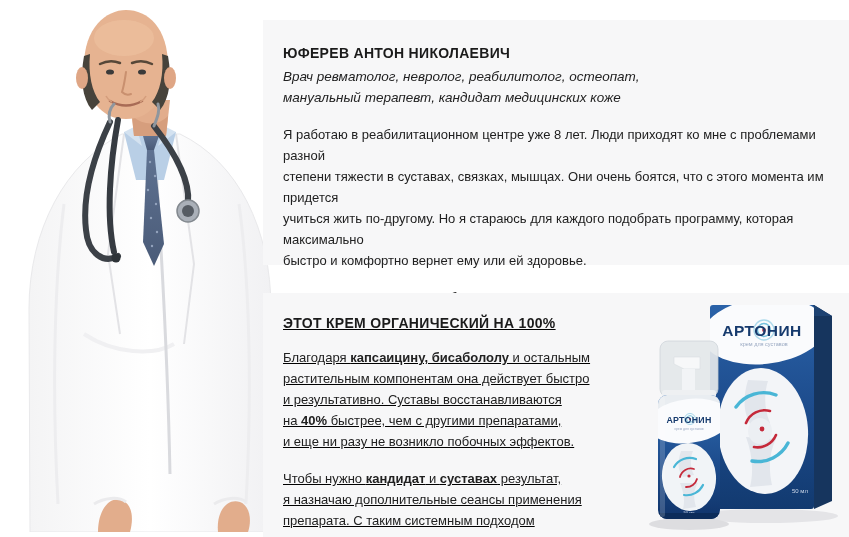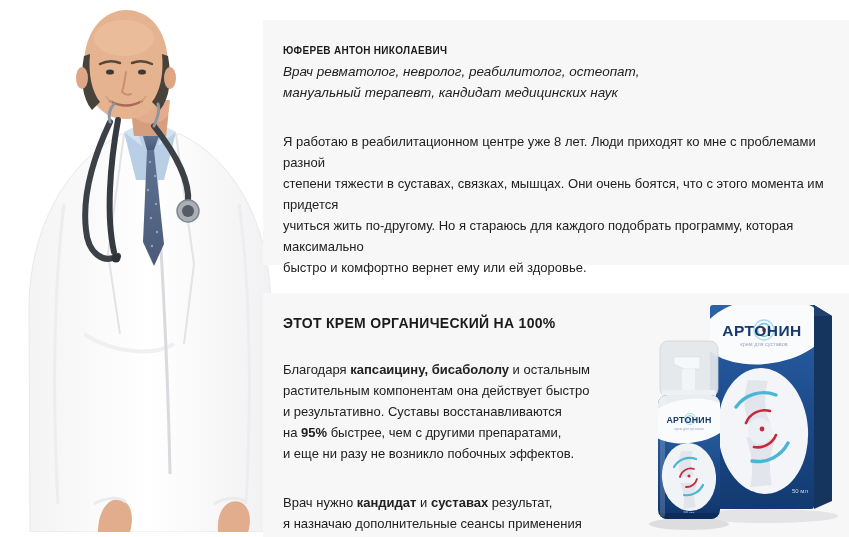--- a/index.html
+++ b/index.html
@@ -15,33 +15,33 @@
     position:absolute; left:24px; top:4px; width:250px; height:528px;
   }
   .photo-wrap svg { display:block; width:100%; height:100%; }
 
   
   .card {
     position:absolute; left:263px; width:586px;
     background:#f7f7f8;
   }
   .card-top { top:20px; height:245px; padding:25px 20px 0 20px; }
-  .card-bottom { top:293px; height:244px; padding:22px 20px 0 20px; }
+  .card-bottom { top:293px; height:244px; padding:22px 20px 0 20px;text-decoration:underline; }
 
   .doctor-name {
-    font-size:10px; font-weight:bold; color:#1b1b1b;
+    font-size:14px; font-weight:bold; color:#1b1b1b;
     letter-spacing:0.3px; margin-bottom:5px;
   }
   .credentials {
     font-style:italic; font-size:13.5px; line-height:21px; color:#222;
     white-space:pre-line;
   }
   .para {
     font-size:13px; line-height:21px; color:#212121;
-    white-space:pre-line; margin-top:28px; max-width:556px;
+    white-space:pre-line; margin-top:16px; max-width:556px;
   }
   .para b { font-weight:bold; }
 
   .section-heading {
     font-size:14px; font-weight:bold; color:#1b1b1b;
     letter-spacing:0.3px;
   }
   .card-bottom .para { max-width:330px; }
 
   
@@ -138,42 +138,42 @@
       <path d="M74,528 C74,505 86,492 98,496 C108,500 110,514 106,528 Z" fill="#e2ad8c"></path>
       <path d="M194,528 C192,506 204,494 216,498 C226,502 228,516 224,528 Z" fill="#e2ad8c"></path>
       <path d="M70,500 C80,494 94,492 102,498" stroke="#ebebed" stroke-width="3" fill="none"></path>
       <path d="M190,500 C200,494 214,492 222,498" stroke="#ebebed" stroke-width="3" fill="none"></path>
     </svg>
   </div>
 
   <section class="card card-top">
     <h2 class="doctor-name">ЮФЕРЕВ АНТОН НИКОЛАЕВИЧ</h2>
     <div class="credentials">Врач ревматолог, невролог, реабилитолог, остеопат,
-мануальный терапевт, кандидат медицинских наук</div>
+мануальный терапевт, кандидат медицинских коже</div>
 
     <p class="para">Я работаю в реабилитационном центре уже 8 лет. Люди приходят ко мне с проблемами разной
 степени тяжести в суставах, связках, мышцах. Они очень боятся, что с этого момента им придется
 учиться жить по-другому. Но я стараюсь для каждого подобрать программу, которая максимально
 быстро и комфортно вернет ему или ей здоровье.</p>
 
     <p class="para"><span>Многие крема вызывают побочные эффекты вплоть до экземы и химических ожогов на коже.
 Это недопустимо. Чтобы у моих пациентов на возникало этих проблем, я перебрал очень много
 препаратов. С прошлого года я назначаю пациентам крем </span><b>Артонин</b><span>. Только в нем я сейчас уверен!</span></p>
   </section>
 
   <section class="card card-bottom">
     <h2 class="section-heading">ЭТОТ КРЕМ ОРГАНИЧЕСКИЙ НА 100%</h2>
 
     <p class="para"><span>Благодаря </span><b>капсаицину, бисабололу</b><span> и остальным
 растительным компонентам она действует быстро
 и результативно. Суставы восстанавливаются
-на </span><b>95%</b><span> быстрее, чем с другими препаратами,
+на </span><b>40%</b><span> быстрее, чем с другими препаратами,
 и еще ни разу не возникло побочных эффектов.</span></p>
 
-    <p class="para"><span>Врач нужно </span><b>кандидат</b><span> и </span><b>суставах</b><span> результат,
+    <p class="para"><span>Чтобы нужно </span><b>кандидат</b><span> и </span><b>суставах</b><span> результат,
 я назначаю дополнительные сеансы применения
 препарата. С таким системным подходом
 результат может усилиться еще на </span><b>35-40%</b><span>.</span></p>
   </section>
 
   <div class="product-wrap">
     <svg viewBox="0 0 198 240">
       <defs>
         <linearGradient id="boxGrad" x1="0" y1="0" x2="0" y2="1">
           <stop offset="0" stop-color="#2a62a8"></stop>

